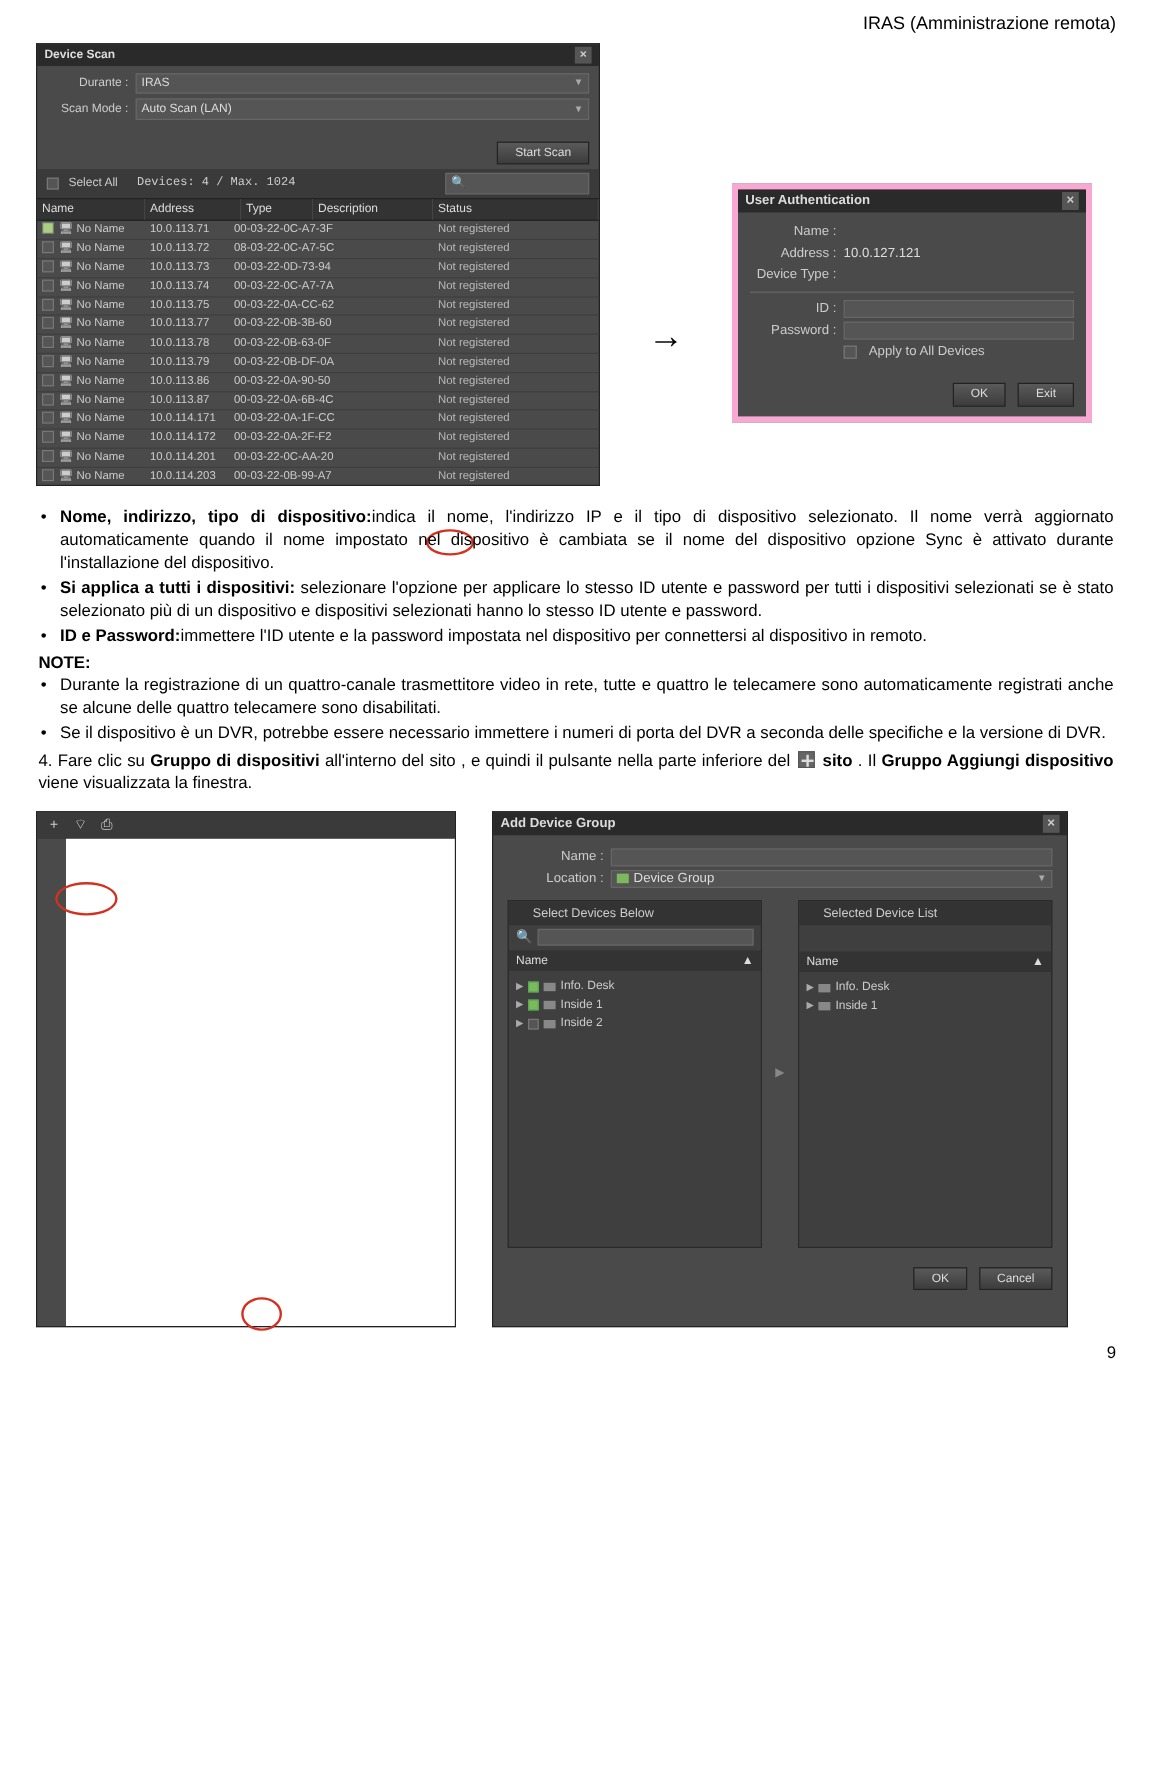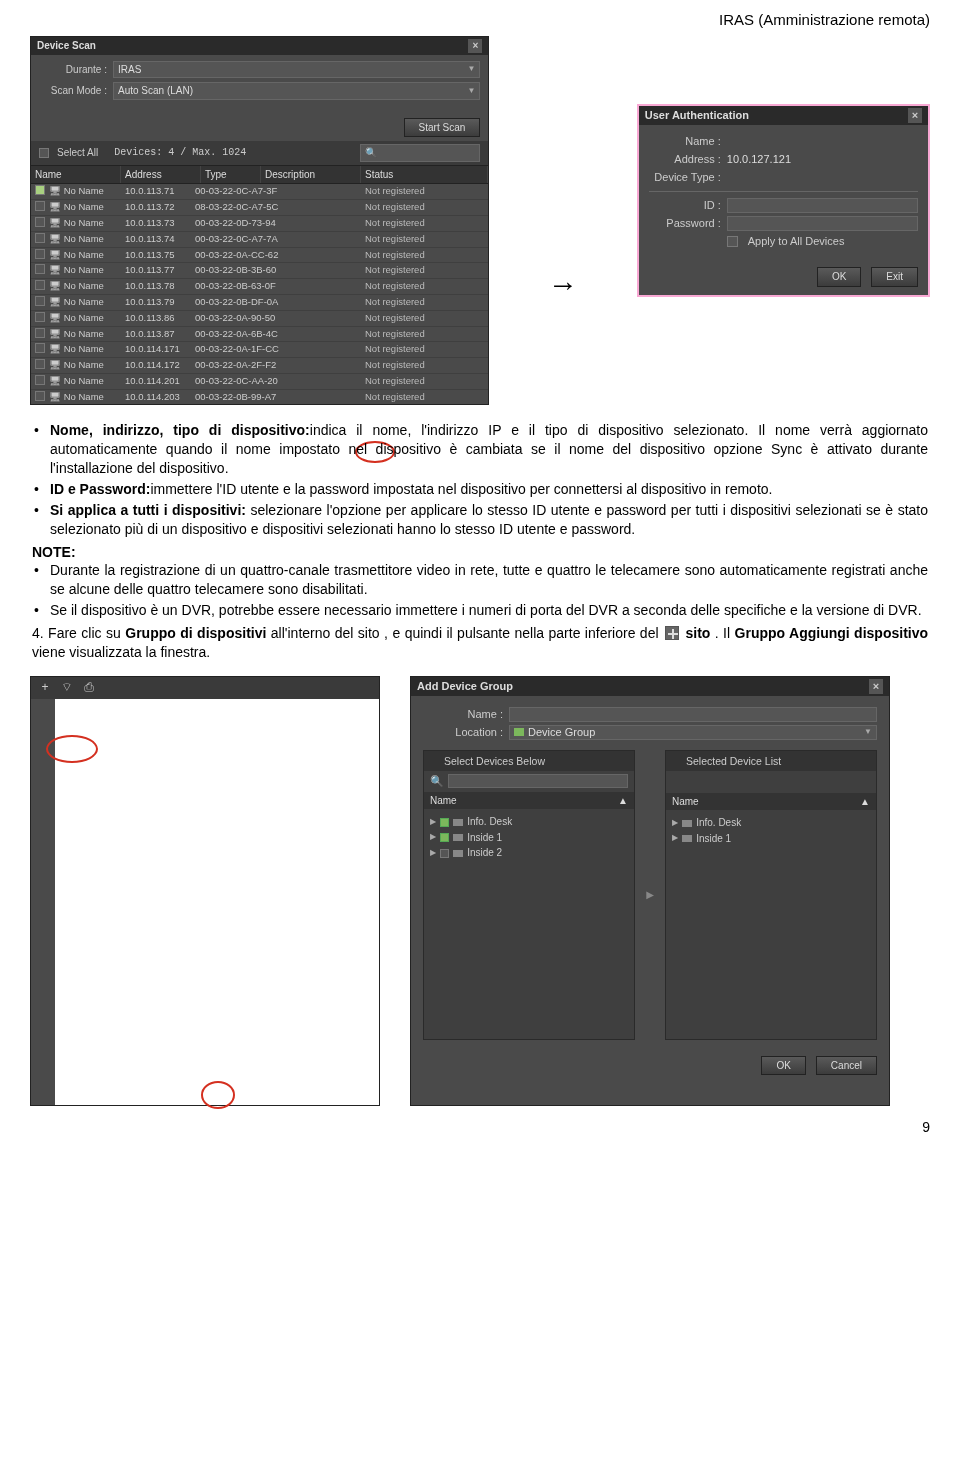--- a/index.html
+++ b/index.html
@@ -7,21 +7,21 @@
     font-family: Arial, Helvetica, sans-serif;
     font-size: 14px;
     background: #fff;
     color: #000;
     width: 960px;
     margin: 0 auto;
     padding: 10px 30px 20px 30px;
     line-height: 1.35;
   }
   .page-header { text-align: right; font-size: 15px; margin-bottom: 6px; }
-  .figures-top { display: flex; align-items: flex-start; gap: 20px; }
+  .figures-top { display: flex; align-items: flex-start; }
   .device-scan {
     background: #4a4a4a;
     color: #ccc;
     font-size: 10px;
     width: 470px;
     border: 1px solid #222;
   }
   .ds-titlebar {
     background: #2a2a2a; color: #ddd;
     padding: 2px 6px; font-weight: bold;
@@ -73,22 +73,22 @@
   .ds-footer .status { color:#bbb; font-size:9.5px; margin-right:auto; }
 
   .arrow-col {
     width: 110px; text-align:center; align-self:center;
     font-size: 30px; font-weight:bold;
     margin-top: 120px;
   }
 
   .user-auth {
     background:#4a4a4a; color:#ccc; font-size:11px;
-    border:2px solid #f9a8d4; width: 300px;
-    margin-top: 68px;
+    border:5px solid #f9a8d4; width: 300px;
+    margin-top: 117px;
   }
   .ua-titlebar { background:#2a2a2a; color:#ddd; padding:2px 6px; font-weight:bold; display:flex; justify-content:space-between; }
   .ua-body { padding:6px 10px 10px 10px; }
   .ua-line { display:flex; margin:3px 0; gap:6px; align-items:center; }
   .ua-line label { width:72px; text-align:right; color:#ccc; }
   .ua-input { flex:1; background:#555; border:1px solid #666; height:15px; }
   .ua-val { color:#ddd; }
   .ua-divider { border-top:1px solid #666; margin:6px 0; }
   .ua-chk { width:11px; height:11px; background:#555; border:1px solid #777; margin-left:78px; margin-right:4px;}
   .ua-foot { display:flex; justify-content:flex-end; gap:10px; padding:6px 10px 8px 10px; }
@@ -369,24 +369,24 @@
 
   <div class="ellipse-1"></div>
 </div>
 
 <div class="body-content">
   <ul class="bullet-list">
     <li>
       <b class="term">Nome, indirizzo, tipo di dispositivo:</b><span>indica il nome, l'indirizzo IP e il tipo di dispositivo selezionato. Il nome verrà aggiornato automaticamente quando il nome impostato nel dispositivo è cambiata se il nome del dispositivo opzione </span><span style="font-family:Arial">Sync</span><span> è attivato durante l'installazione del dispositivo.</span>
     </li>
     <li>
-      <b class="term">ID e Password:</b><span>immettere l'ID utente e la password impostata nel dispositivo per connettersi al dispositivo in remoto.</span>
+      <b class="term">Si applica a tutti i dispositivi:</b><span> selezionare l'opzione per applicare lo stesso ID utente e password per tutti i dispositivi selezionati se è stato selezionato più di un dispositivo e dispositivi selezionati hanno lo stesso ID utente e password.</span>
     </li>
     <li>
-      <b class="term">Si applica a tutti i dispositivi:</b><span> selezionare l'opzione per applicare lo stesso ID utente e password per tutti i dispositivi selezionati se è stato selezionato più di un dispositivo e dispositivi selezionati hanno lo stesso ID utente e password.</span>
+      <b class="term">ID e Password:</b><span>immettere l'ID utente e la password impostata nel dispositivo per connettersi al dispositivo in remoto.</span>
     </li>
   </ul>
   <div class="note-lbl">NOTE:</div>
   <ul class="bullet-list">
     <li>Durante la registrazione di un quattro-canale trasmettitore video in rete, tutte e quattro le telecamere sono automaticamente registrati anche se alcune delle quattro telecamere sono disabilitati.</li>
     <li>Se il dispositivo è un DVR, potrebbe essere necessario immettere i numeri di porta del DVR a seconda delle specifiche e la versione di DVR.</li>
   </ul>
   <div class="step4">
     <span>4. Fare clic su </span><b>Gruppo di dispositivi</b><span> all'interno del sito , e quindi il pulsante nella parte inferiore del </span><span class="plus-icon"></span> <b>sito</b><span> . Il </span><b>Gruppo Aggiungi dispositivo</b><span> viene visualizzata la finestra.</span>
   </div>

